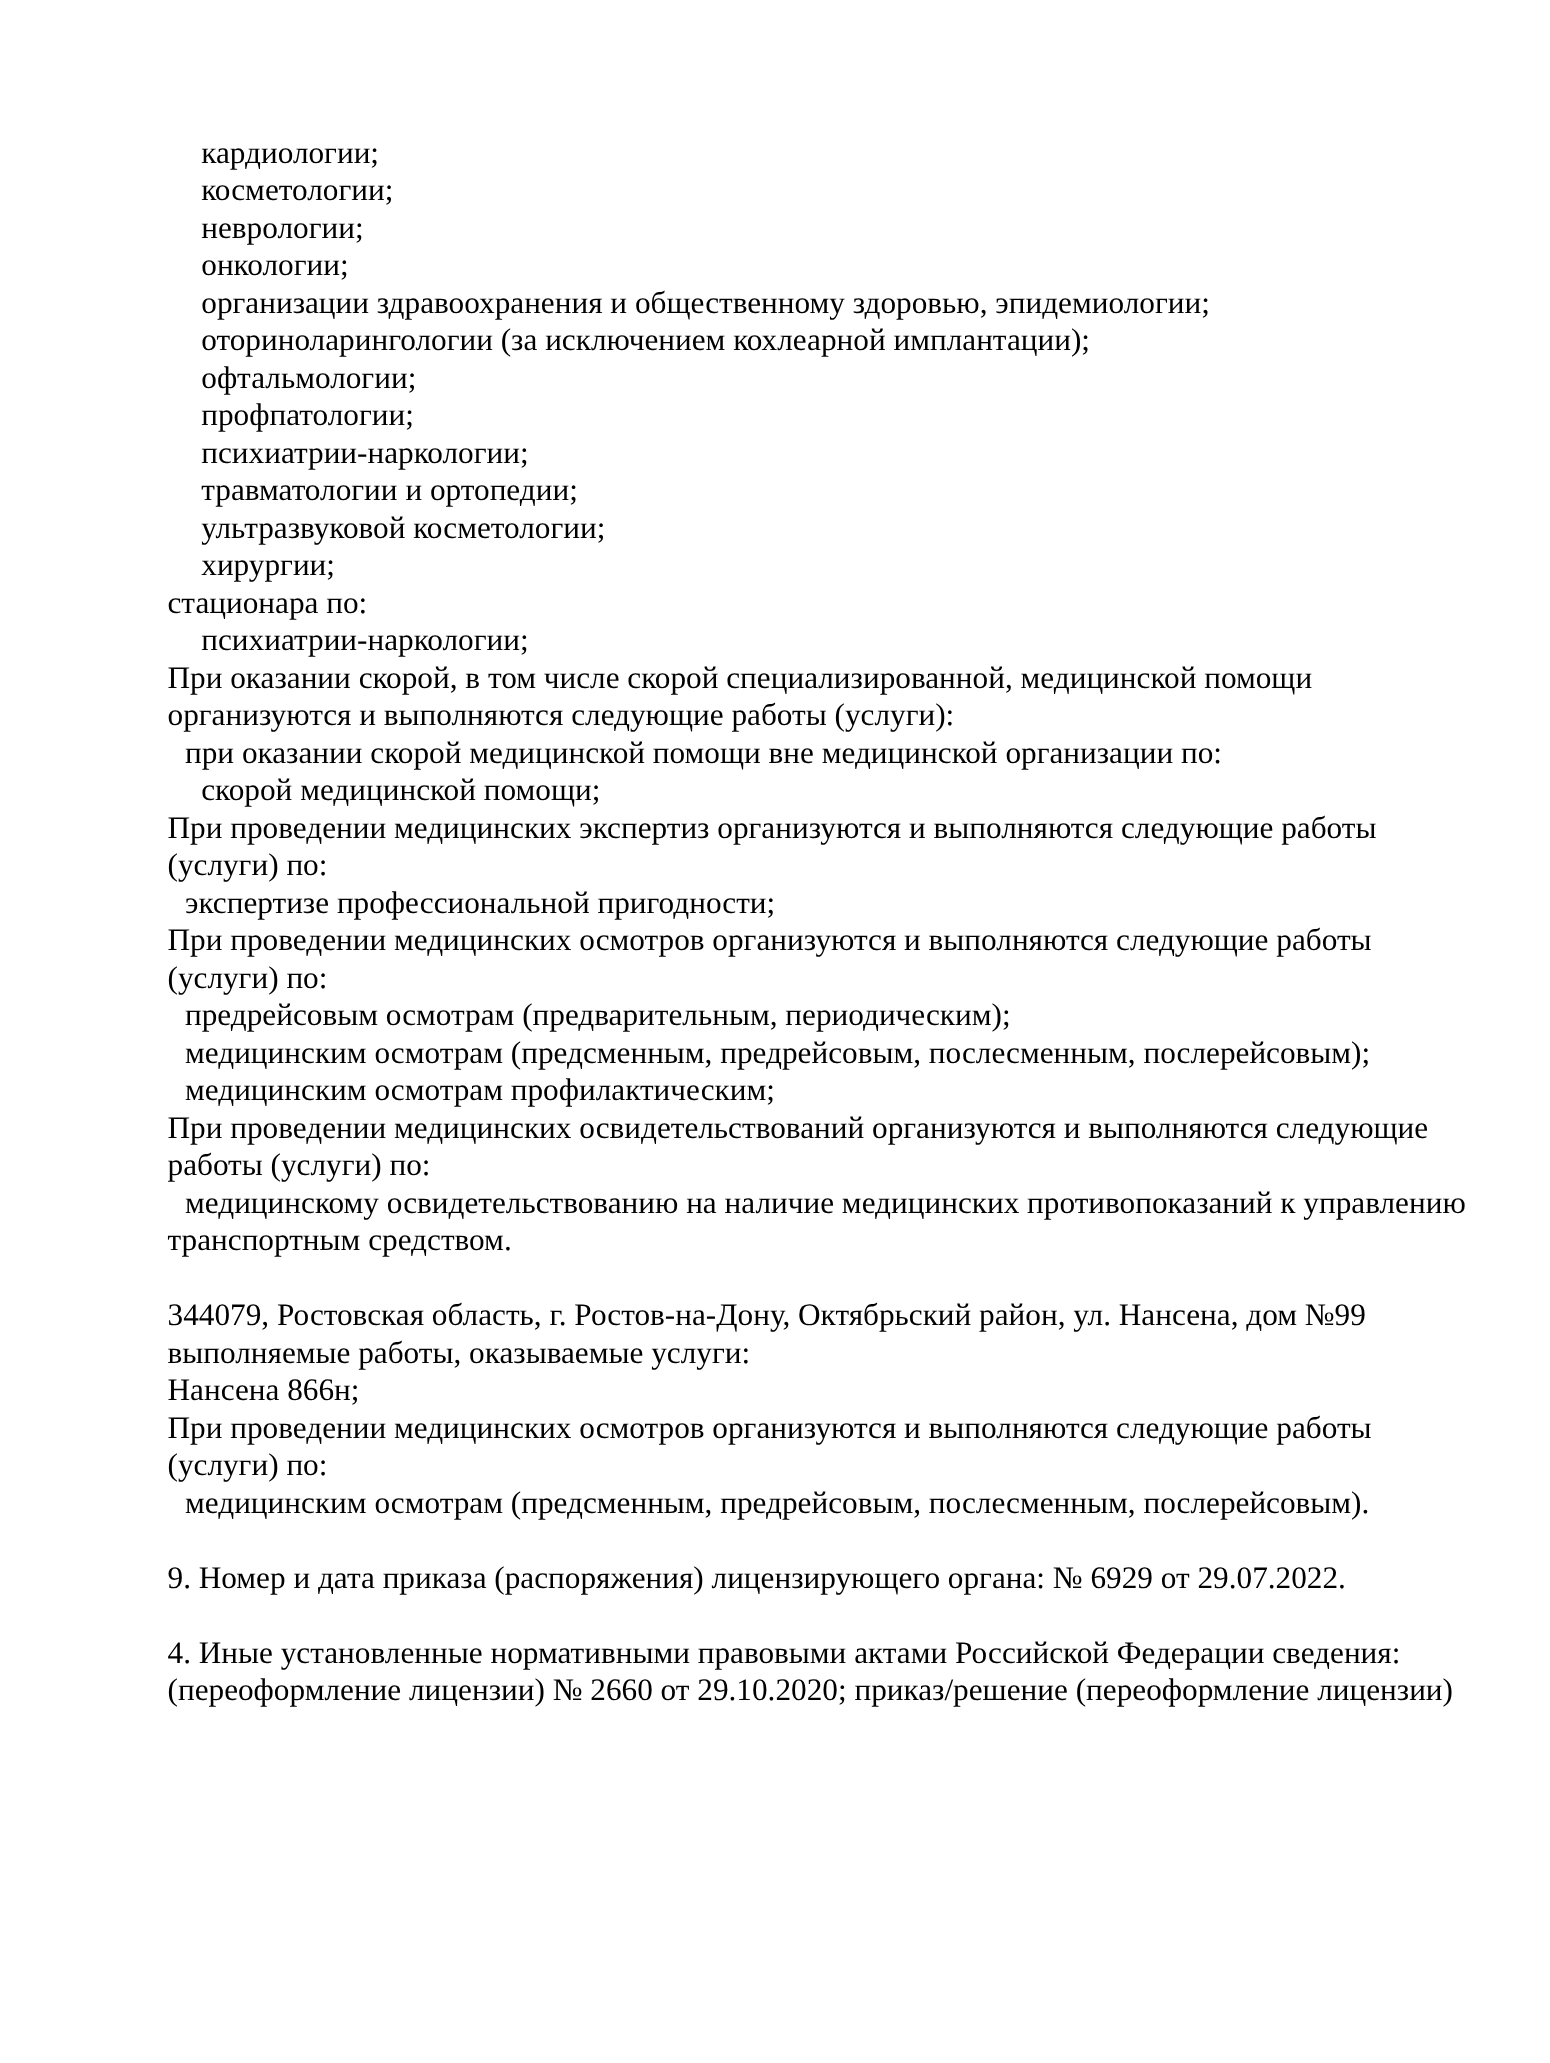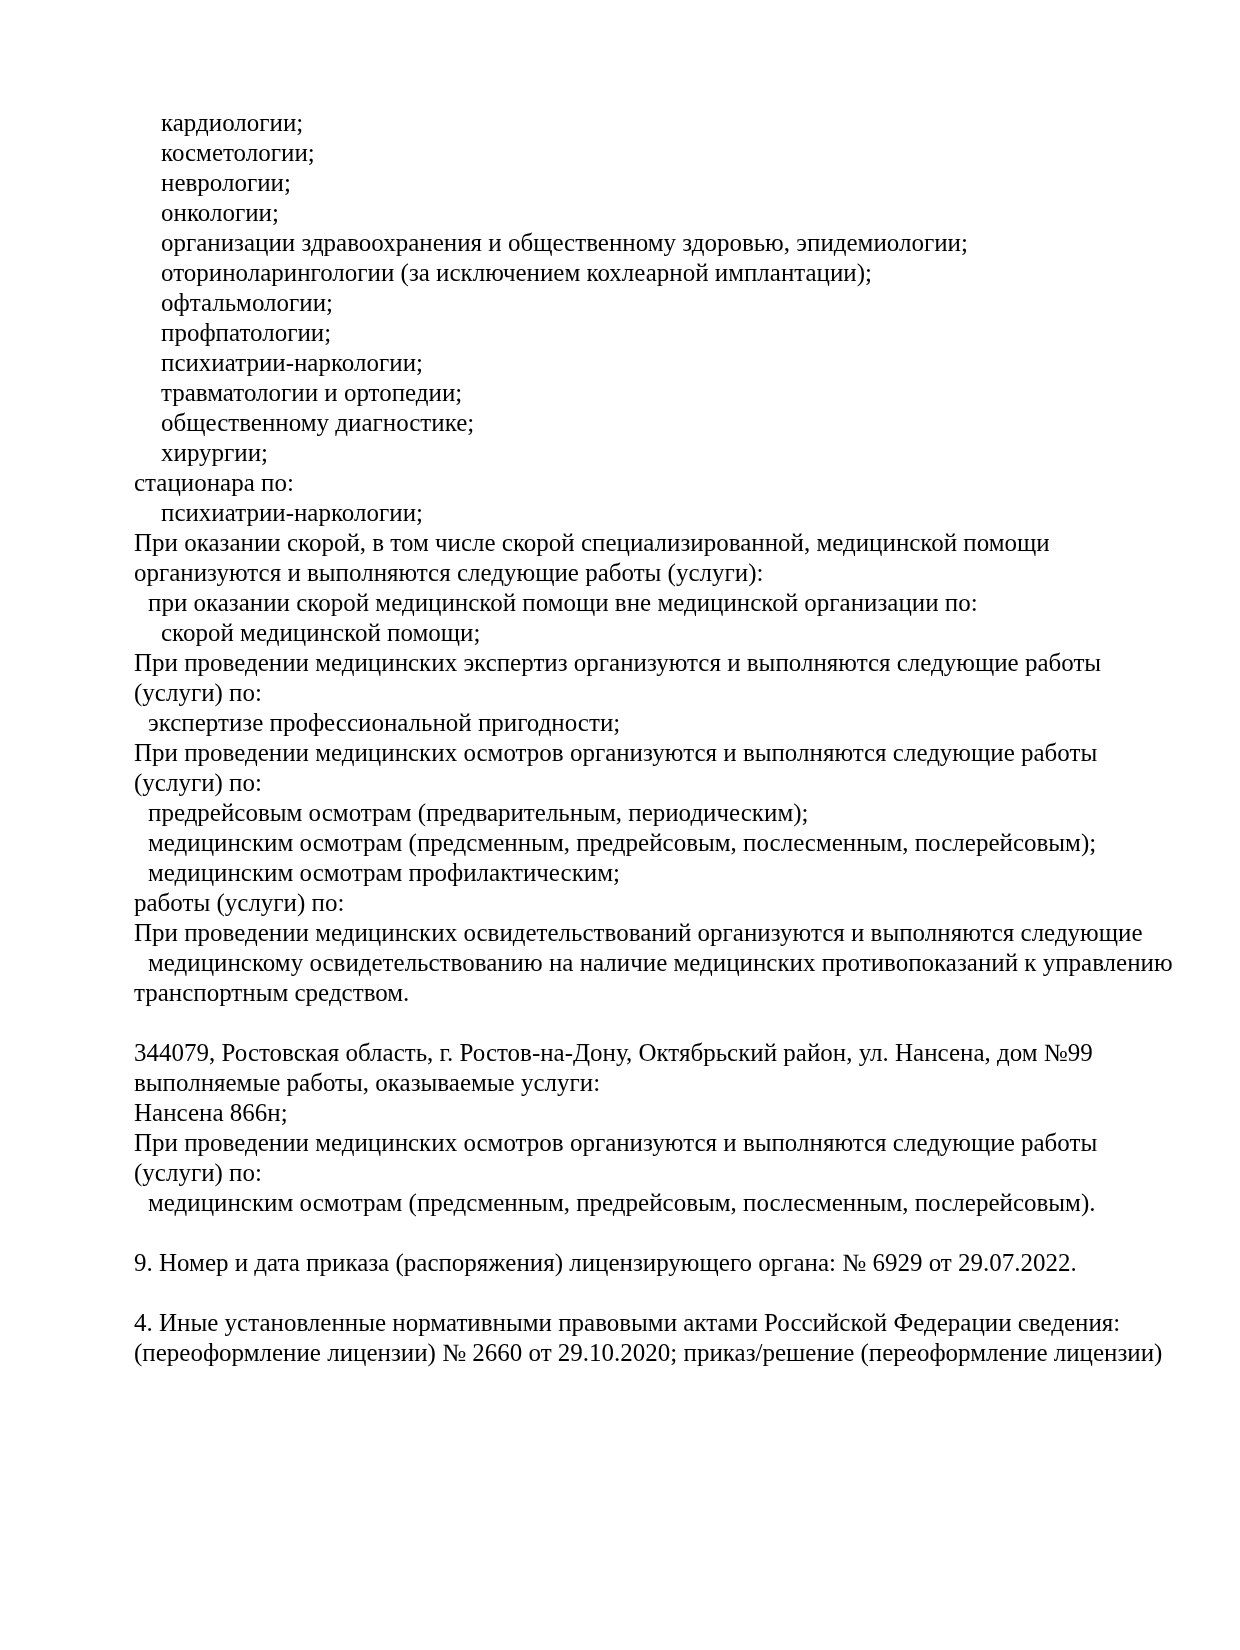--- a/index.html
+++ b/index.html
@@ -40,38 +40,38 @@
       <div class="line indent-2">кардиологии;</div>
       <div class="line indent-2">косметологии;</div>
       <div class="line indent-2">неврологии;</div>
       <div class="line indent-2">онкологии;</div>
       <div class="line indent-2">организации здравоохранения и общественному здоровью, эпидемиологии;</div>
       <div class="line indent-2">оториноларингологии (за исключением кохлеарной имплантации);</div>
       <div class="line indent-2">офтальмологии;</div>
       <div class="line indent-2">профпатологии;</div>
       <div class="line indent-2">психиатрии-наркологии;</div>
       <div class="line indent-2">травматологии и ортопедии;</div>
-      <div class="line indent-2">общественному диагностике;</div>
+      <div class="line indent-2">ультразвуковой косметологии;</div>
       <div class="line indent-2">хирургии;</div>
       <div class="line indent-0">стационара по:</div>
       <div class="line indent-2">психиатрии-наркологии;</div>
       <div class="line indent-0">При оказании скорой, в том числе скорой специализированной, медицинской помощи</div>
       <div class="line indent-0">организуются и выполняются следующие работы (услуги):</div>
       <div class="line indent-1">при оказании скорой медицинской помощи вне медицинской организации по:</div>
       <div class="line indent-2">скорой медицинской помощи;</div>
       <div class="line indent-0">При проведении медицинских экспертиз организуются и выполняются следующие работы</div>
       <div class="line indent-0">(услуги) по:</div>
       <div class="line indent-1">экспертизе профессиональной пригодности;</div>
       <div class="line indent-0">При проведении медицинских осмотров организуются и выполняются следующие работы</div>
       <div class="line indent-0">(услуги) по:</div>
       <div class="line indent-1">предрейсовым осмотрам (предварительным, периодическим);</div>
       <div class="line indent-1">медицинским осмотрам (предсменным, предрейсовым, послесменным, послерейсовым);</div>
       <div class="line indent-1">медицинским осмотрам профилактическим;</div>
+      <div class="line indent-0">При проведении медицинских освидетельствований организуются и выполняются следующие</div>
       <div class="line indent-0">работы (услуги) по:</div>
-      <div class="line indent-0">При проведении медицинских освидетельствований организуются и выполняются следующие</div>
       <div class="line indent-1">медицинскому освидетельствованию на наличие медицинских противопоказаний к управлению</div>
       <div class="line indent-0">транспортным средством.</div>
       <div class="line indent-0">&nbsp;</div>
       <div class="line indent-0">344079, Ростовская область, г. Ростов-на-Дону, Октябрьский район, ул. Нансена, дом №99</div>
       <div class="line indent-0">выполняемые работы, оказываемые услуги:</div>
       <div class="line indent-0">Нансена 866н;</div>
       <div class="line indent-0">При проведении медицинских осмотров организуются и выполняются следующие работы</div>
       <div class="line indent-0">(услуги) по:</div>
       <div class="line indent-1">медицинским осмотрам (предсменным, предрейсовым, послесменным, послерейсовым).</div>
       <div class="line indent-0">&nbsp;</div>

